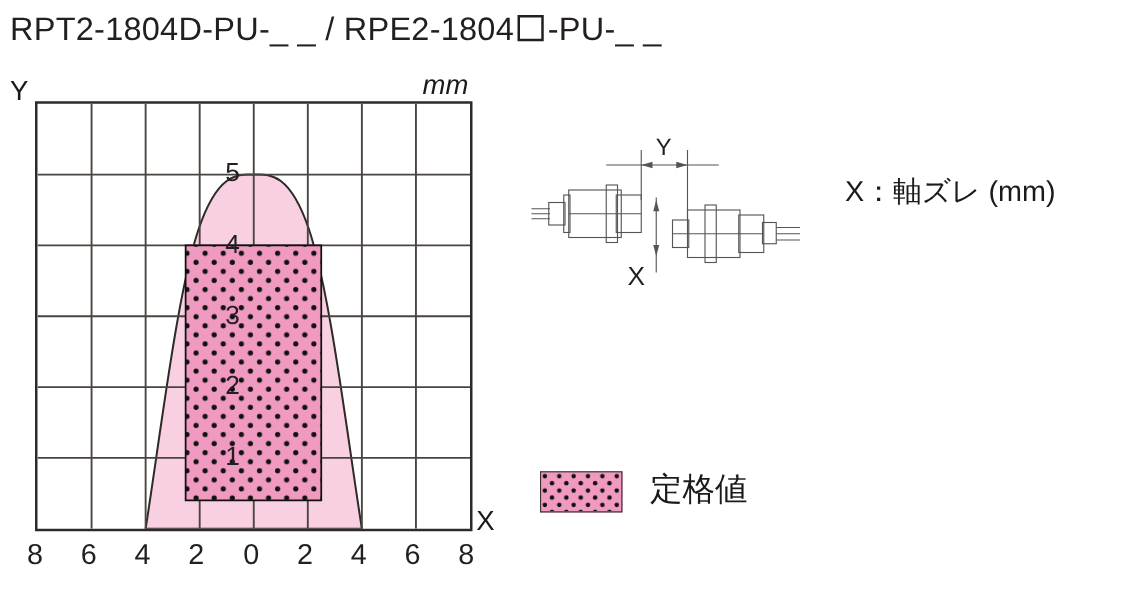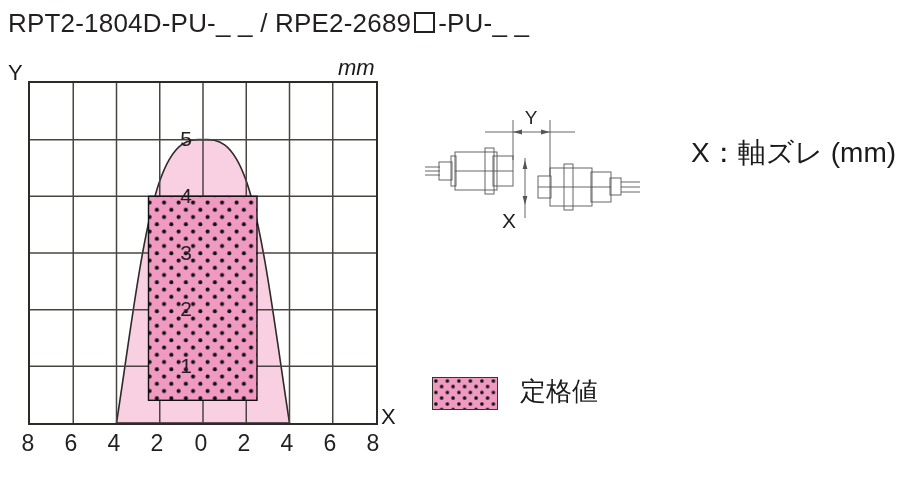--- a/index.html
+++ b/index.html
@@ -44,41 +44,41 @@
   }
   .xtick{
     position:absolute;font-size:23px;color:#231f20;
     text-align:center;width:26px;top:0;
   }
 
   
   .diagram{position:absolute;left:425px;top:110px;width:220px;height:140px;}
 
   
-  .defs{position:absolute;left:691px;top:133px;font-size:28px;line-height:40px;}
+  .defs{position:absolute;left:676px;top:133px;font-size:23px;line-height:40px;}
   .defs div{white-space:nowrap;}
 
   
   .legend{position:absolute;left:432px;top:377px;}
   .legend .swatch{
     position:absolute;left:0;top:0;width:66px;height:33px;
     border:1.5px solid #3b3330;box-sizing:border-box;
     background:#f09ac1;
   }
   .legend .swatch svg{position:absolute;left:0;top:0;}
   .legend .lbl{
     position:absolute;left:88px;top:-3px;font-size:26px;white-space:nowrap;
   }
 </style>
 </head>
 <body>
 
 <div class="root">
 
-  <div class="title"><span>RPT2-1804D-PU-_ _ / RPE2-2689</span><span class="sq"></span><span>-PU-_ _</span></div>
+  <div class="title"><span>RPT2-1804D-PU-_ _ / RPE2-1804</span><span class="sq"></span><span>-PU-_ _</span></div>
 
   <div class="chart-wrap">
 
     <div class="axis-y-label">Y</div>
     <div class="unit-label">mm</div>
     <div class="axis-x-label">X</div>
 
     <div class="plot">
       <svg width="346" height="340" viewBox="0 0 346 340">
         <defs>

